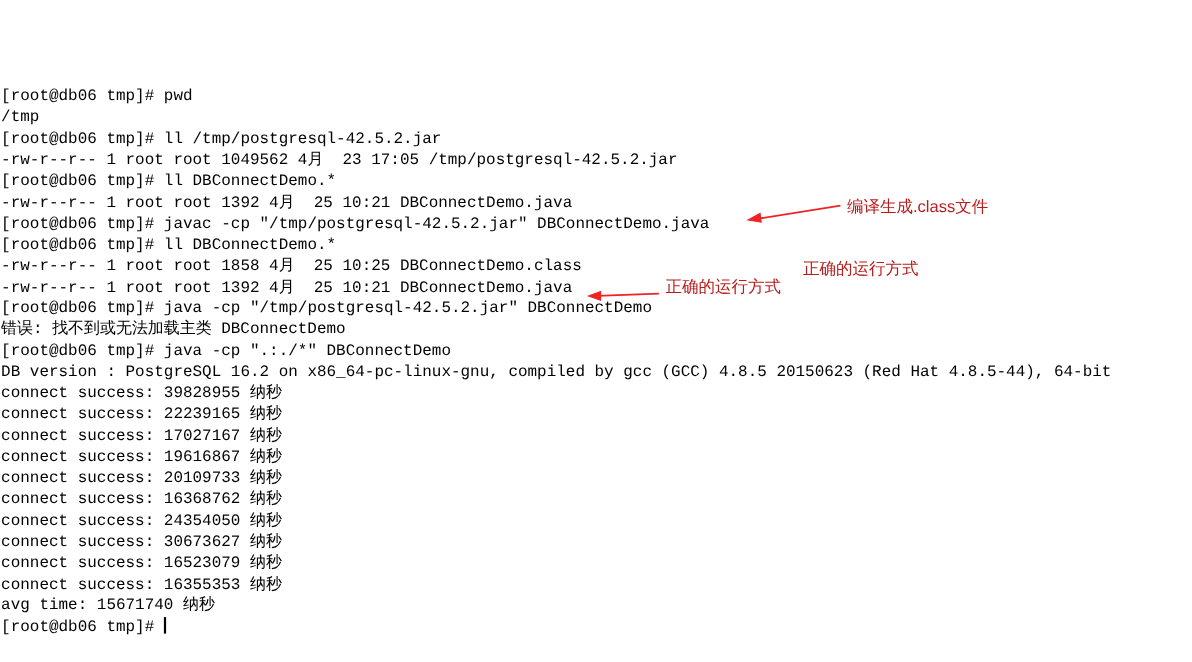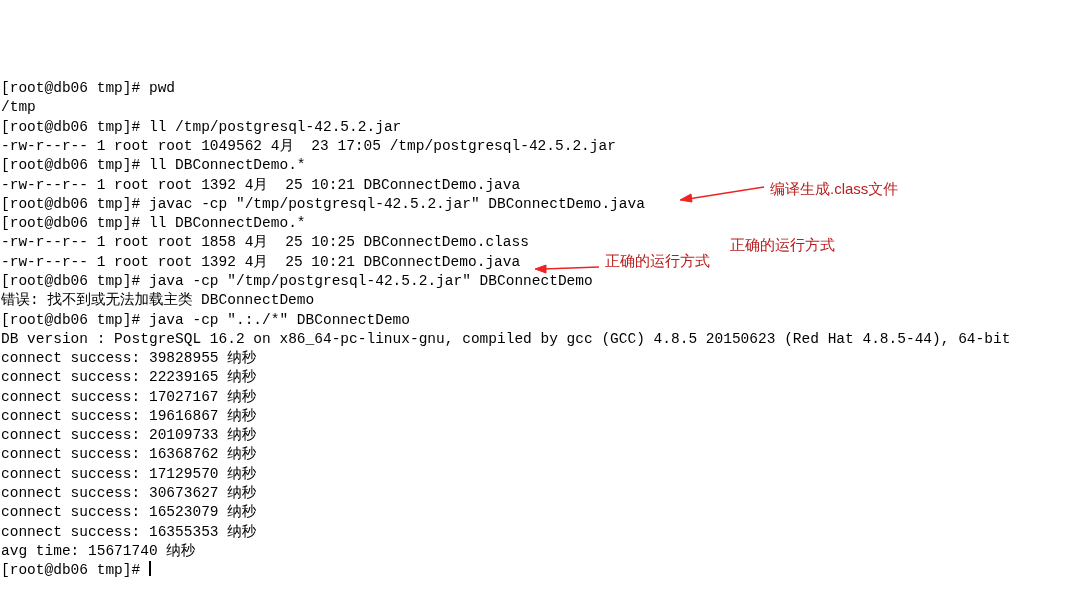--- a/index.html
+++ b/index.html
@@ -44,21 +44,21 @@
 <span class="b">[root@db06 tmp]#</span> <span>java -cp "/tmp/postgresql-42.5.2.jar" DBConnectDemo</span>
 <span class="b">错误: 找不到或无法加载主类 DBConnectDemo</span>
 <span class="b">[root@db06 tmp]#</span> <span>java -cp ".:./*" DBConnectDemo</span>
 <span class="b" style="white-space:pre-wrap">DB version : PostgreSQL 16.2 on x86_64-pc-linux-gnu, compiled by gcc (GCC) 4.8.5 20150623 (Red Hat 4.8.5-44), 64-bit</span>
 <span class="b">connect success: 39828955 纳秒</span>
 <span class="b">connect success: 22239165 纳秒</span>
 <span class="b">connect success: 17027167 纳秒</span>
 <span class="b">connect success: 19616867 纳秒</span>
 <span class="b">connect success: 20109733 纳秒</span>
 <span class="b">connect success: 16368762 纳秒</span>
-<span class="b">connect success: 17129570 纳秒</span>
+<span class="b">connect success: 24354050 纳秒</span>
 <span class="b">connect success: 30673627 纳秒</span>
 <span class="b">connect success: 16523079 纳秒</span>
 <span class="b">connect success: 16355353 纳秒</span>
 <span class="b">avg time: 15671740 纳秒</span>
 <span class="b">[root@db06 tmp]#</span> <span class="cursor"></span></div>
 
 <svg class="arrow" style="left:680px;top:183px" width="90" height="18">
   <line x1="84" y1="4" x2="8" y2="16" stroke-width="1.6"></line>
   <polygon points="0,17 11,11 12,19"></polygon>
 </svg>

